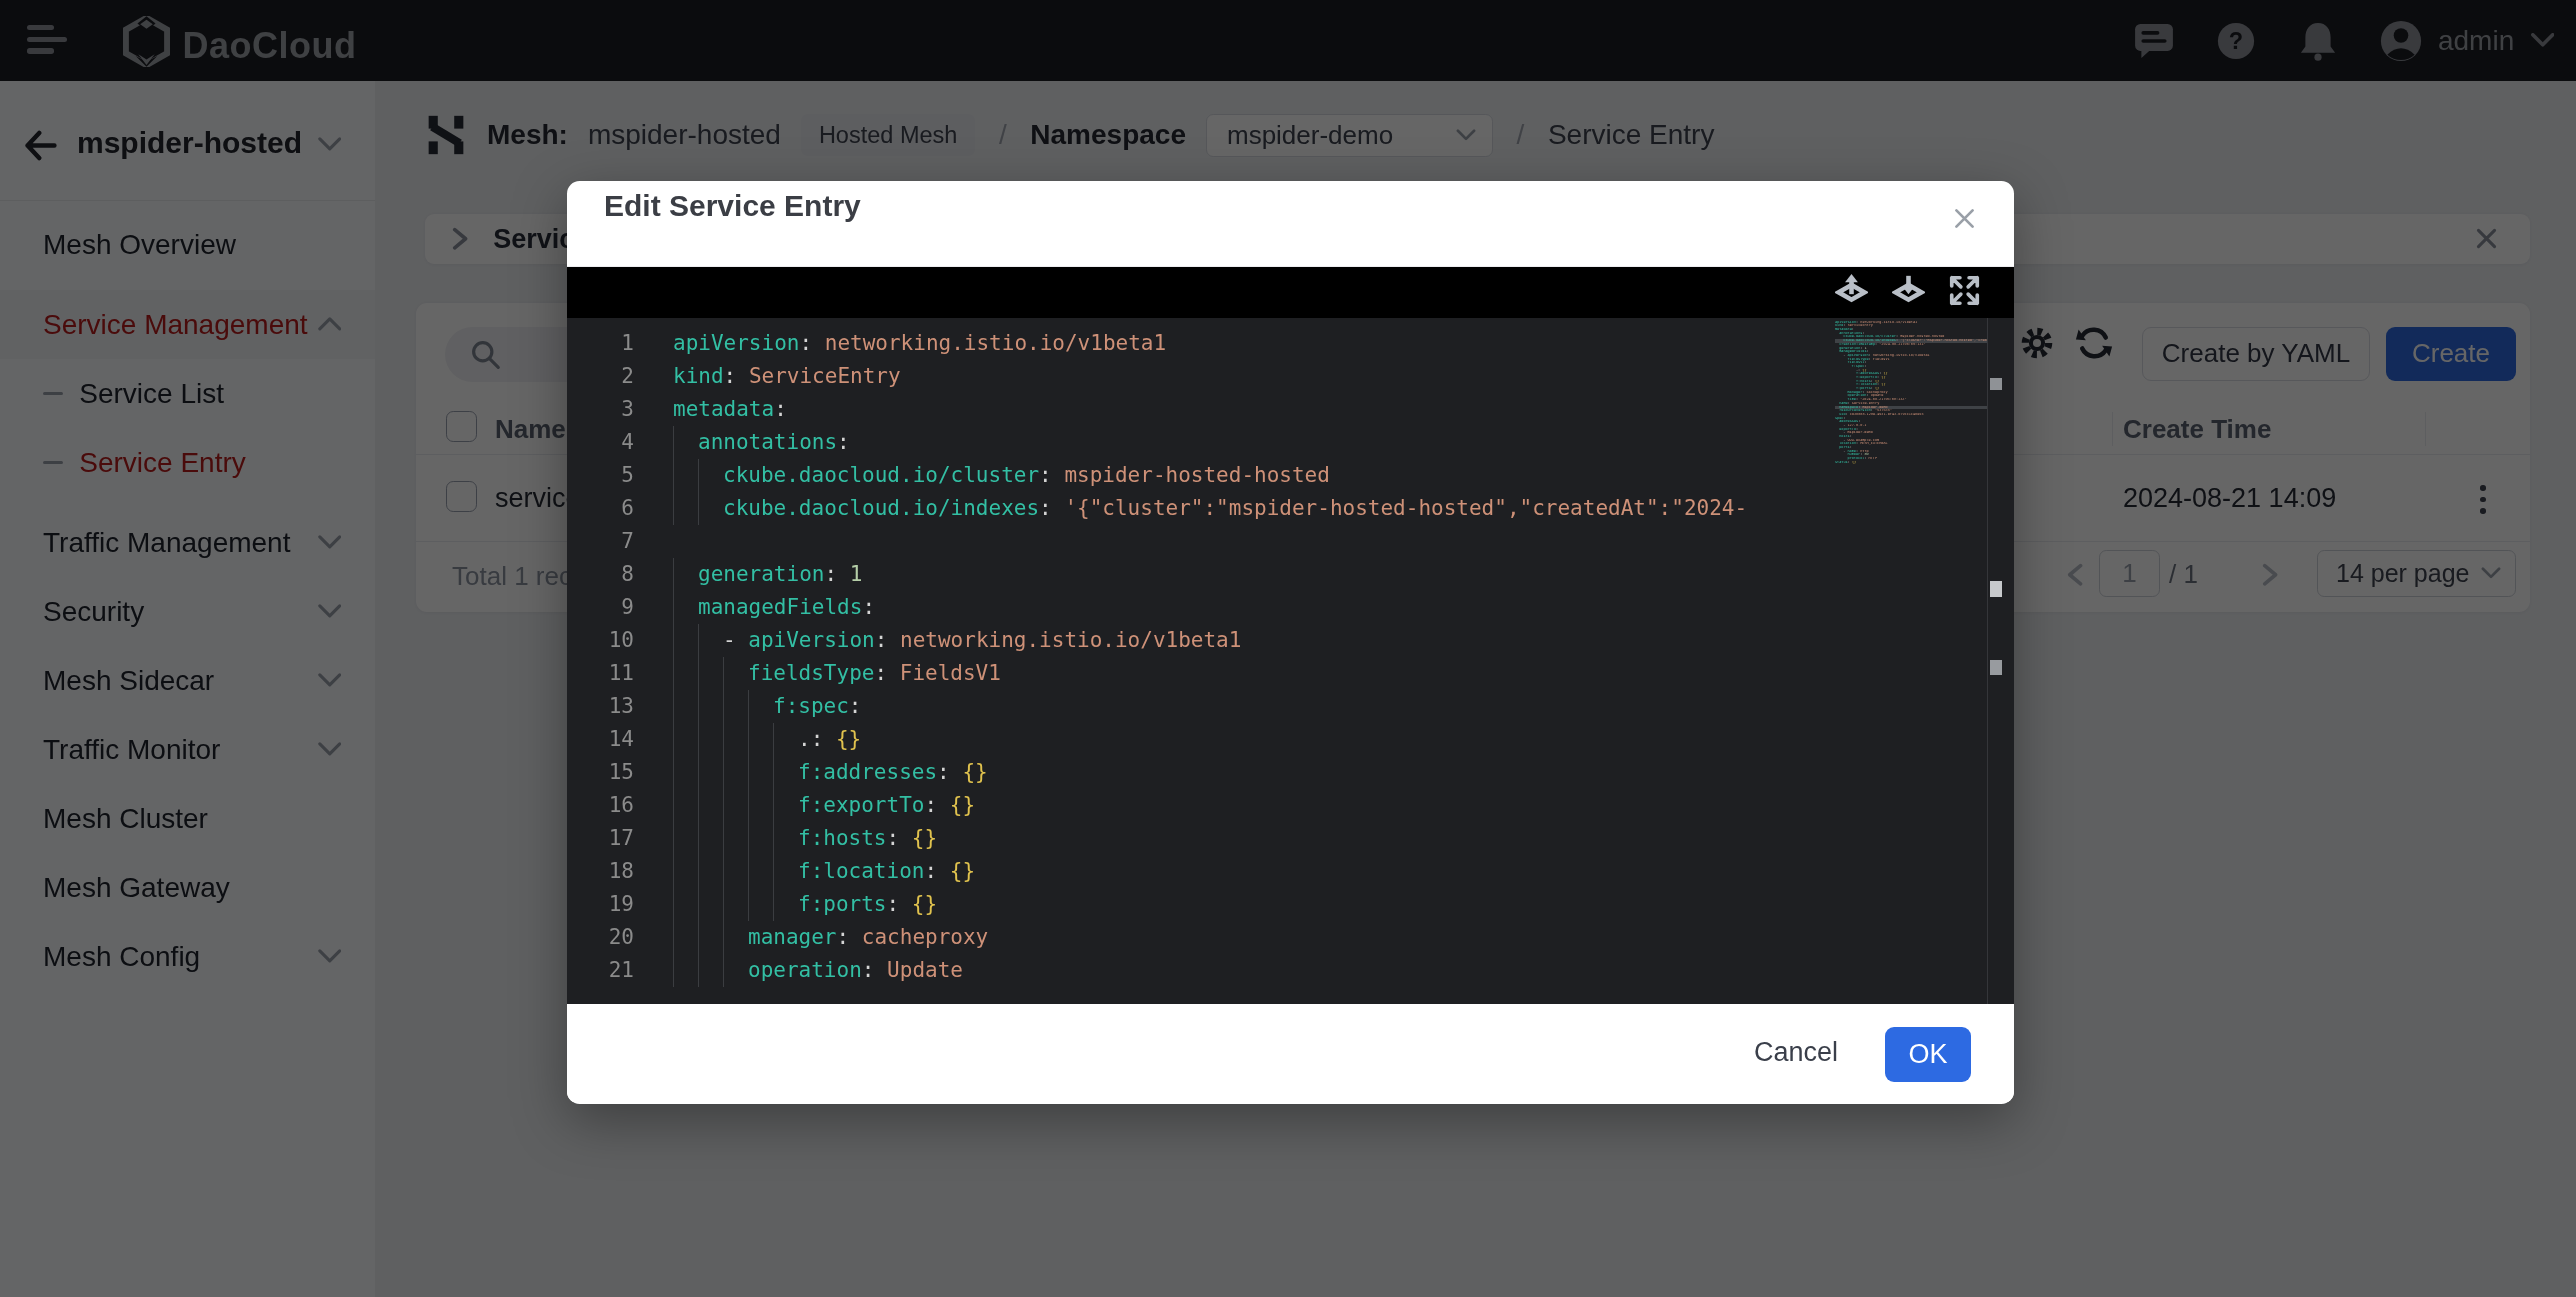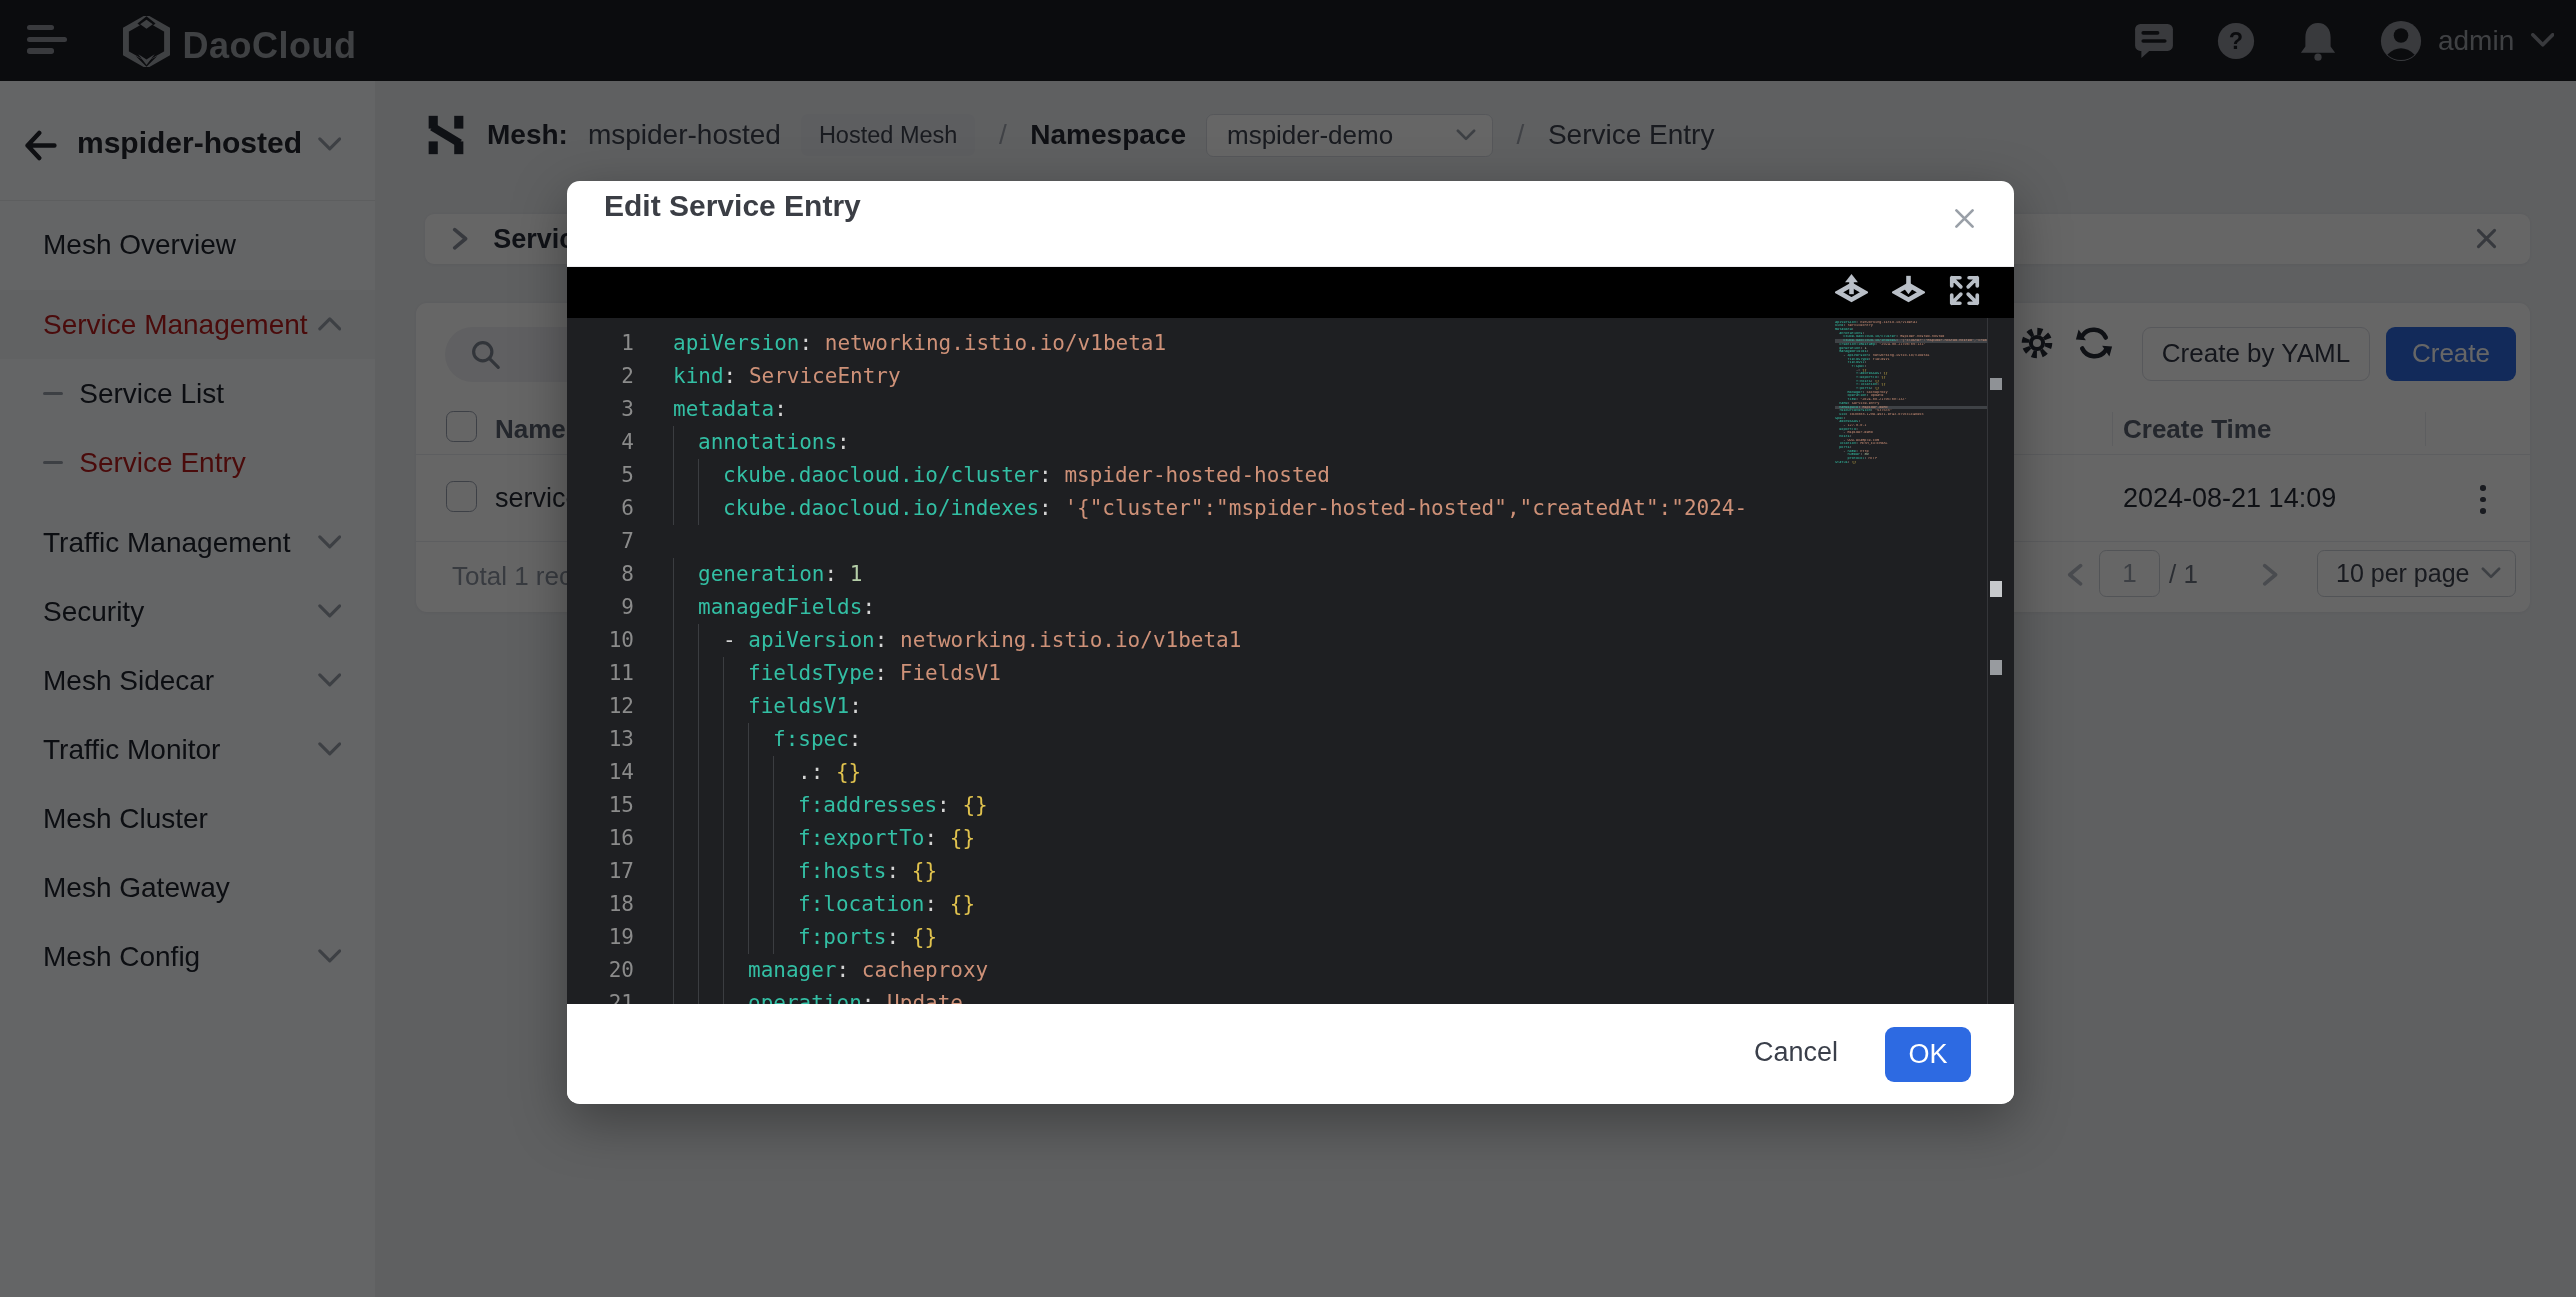--- a/index.html
+++ b/index.html
@@ -342,21 +342,21 @@
             </svg>
         </span>
         <span class="pg-box">1</span>
         <span class="pg-of">/ 1</span>
         <span class="pg-chev pg-next">
           <svg width="16.3" height="23.5" viewBox="0 0 18 26">
               <polyline points="3,3 15,13 3,23" fill="none" stroke="#b6bcc6" stroke-width="4" stroke-linecap="round" stroke-linejoin="round"></polyline>
             </svg>
         </span>
         <span class="pg-size">
-          <span>10 per page</span>
+          <span>14 per page</span>
           <svg width="20" height="12.6" viewBox="0 0 22 14">
               <polyline points="2,2 11,11 20,2" fill="none" stroke="#9aa0ab" stroke-width="3" stroke-linecap="round" stroke-linejoin="round"></polyline>
             </svg>
         </span>
       </div>
     </div>
   </div>
 
   <div class="overlay"></div>
 
@@ -434,24 +434,20 @@
             <span class="ln">9</span>
             <span class="code"><span class="gd"></span><span class="tk">managedFields</span><span class="tp">:</span></span>
           </div>
           <div class="ed-line">
             <span class="ln">10</span>
             <span class="code"><span class="gd"></span><span class="gd"></span><span class="tp">- </span><span class="tk">apiVersion</span><span class="tp">: </span><span class="tv">networking.istio.io/v1beta1</span></span>
           </div>
           <div class="ed-line">
             <span class="ln">11</span>
             <span class="code"><span class="gd"></span><span class="gd"></span><span class="gd"></span><span class="tk">fieldsType</span><span class="tp">: </span><span class="tv">FieldsV1</span></span>
-          </div>
-          <div class="ed-line">
-            <span class="ln">12</span>
-            <span class="code"><span class="gd"></span><span class="gd"></span><span class="gd"></span><span class="tk">fieldsV1</span><span class="tp">:</span></span>
           </div>
           <div class="ed-line">
             <span class="ln">13</span>
             <span class="code"><span class="gd"></span><span class="gd"></span><span class="gd"></span><span class="gd"></span><span class="tk">f:spec</span><span class="tp">:</span></span>
           </div>
           <div class="ed-line">
             <span class="ln">14</span>
             <span class="code"><span class="gd"></span><span class="gd"></span><span class="gd"></span><span class="gd"></span><span class="gd"></span><span class="tp">.: </span><span class="tb">{}</span></span>
           </div>
           <div class="ed-line">

